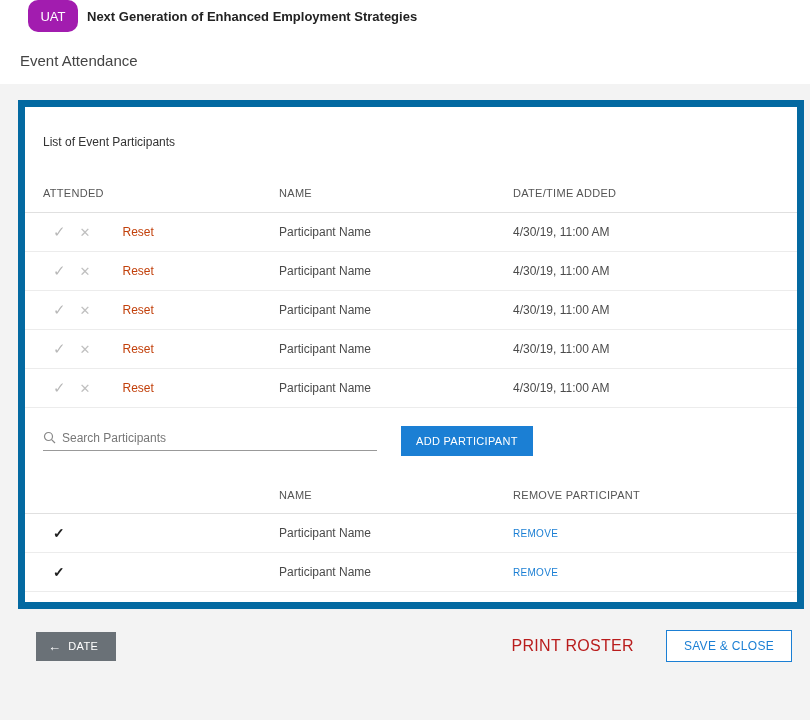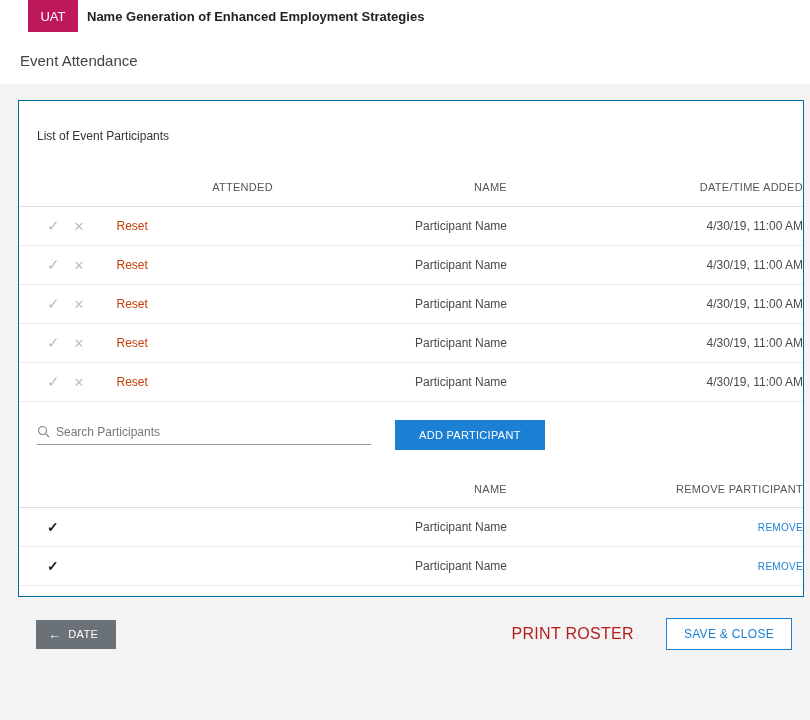--- a/index.html
+++ b/index.html
@@ -9,54 +9,54 @@
     background: #f3f3f3;
     color: #333;
   }
 
   
   .topbar { background: #fff; height: 84px; }
   .topbar-row { display: flex; align-items: center; height: 32px; }
   .env-badge {
     margin-left: 28px;
     width: 50px; height: 32px;
-    background: #be185d;
+    background: #a21caf;
     color: #fff;
     font-size: 13px;
-    display: flex; align-items: center; justify-content: center;
+    display: flex; align-items: center; justify-content: center; border-radius: 10px;
   }
   .app-title {
     margin-left: 9px;
     font-size: 13px;
     font-weight: 700;
     color: #222;
   }
   .page-title {
     margin: 20px 8px 0 20px;
     font-size: 15px;
     font-weight: 400;
     color: #444;
   }
 
   
   .content { padding-top: 16px; }
   .card {
     margin: 0 6px 0 18px;
     background: #fff;
-    border: 1px solid #0369a1;
+    border: 7px solid #0369a1;
     padding-bottom: 10px;
   }
   .section-label {
     padding: 28px 0 0 18px;
     font-size: 12px;
     color: #333;
   }
 
   
-  .tbl { margin-top: 24px; text-align: right; }
+  .tbl { margin-top: 24px; }
   .trow {
     display: grid;
     grid-template-columns: 236px 234px 1fr;
     align-items: center;
     height: 39px;
     border-bottom: 1px solid #ececec;
     padding-left: 18px;
   }
   .thead { height: 40px; border-bottom: 1px solid #e0e0e0; }
   .th {
@@ -118,21 +118,21 @@
   }
   .search-box input::placeholder { color: #777; }
   .add-btn {
     margin-left: 24px;
     background: #1b7fd4;
     color: #fff;
     border: none;
     font-family: "Liberation Sans", sans-serif;
     font-size: 11px;
     letter-spacing: 0.3px;
-    padding: 9px 24px;
+    padding: 9px 15px;
     cursor: pointer;
   }
   .tbl2 { margin-top: 20px; }
   .tbl2 .thead { height: 38px; }
   .remove-link {
     font-size: 10px;
     color: #1b7fd4;
     letter-spacing: 0.3px;
     text-decoration: none;
     cursor: pointer;
@@ -177,21 +177,21 @@
     padding: 8px 17px;
     cursor: pointer;
   }
 </style>
 </head>
 <body>
 
 <div class="topbar">
   <div class="topbar-row">
     <div class="env-badge">UAT</div>
-    <div class="app-title">Name Generation of Enhanced Employment Strategies</div>
+    <div class="app-title">Next Generation of Enhanced Employment Strategies</div>
   </div>
   <div class="page-title">Event Attendance</div>
 </div>
 
 <div class="content">
   <div class="card">
 
     <div class="section-label">List of Event Participants</div>
 
     <div class="tbl">

